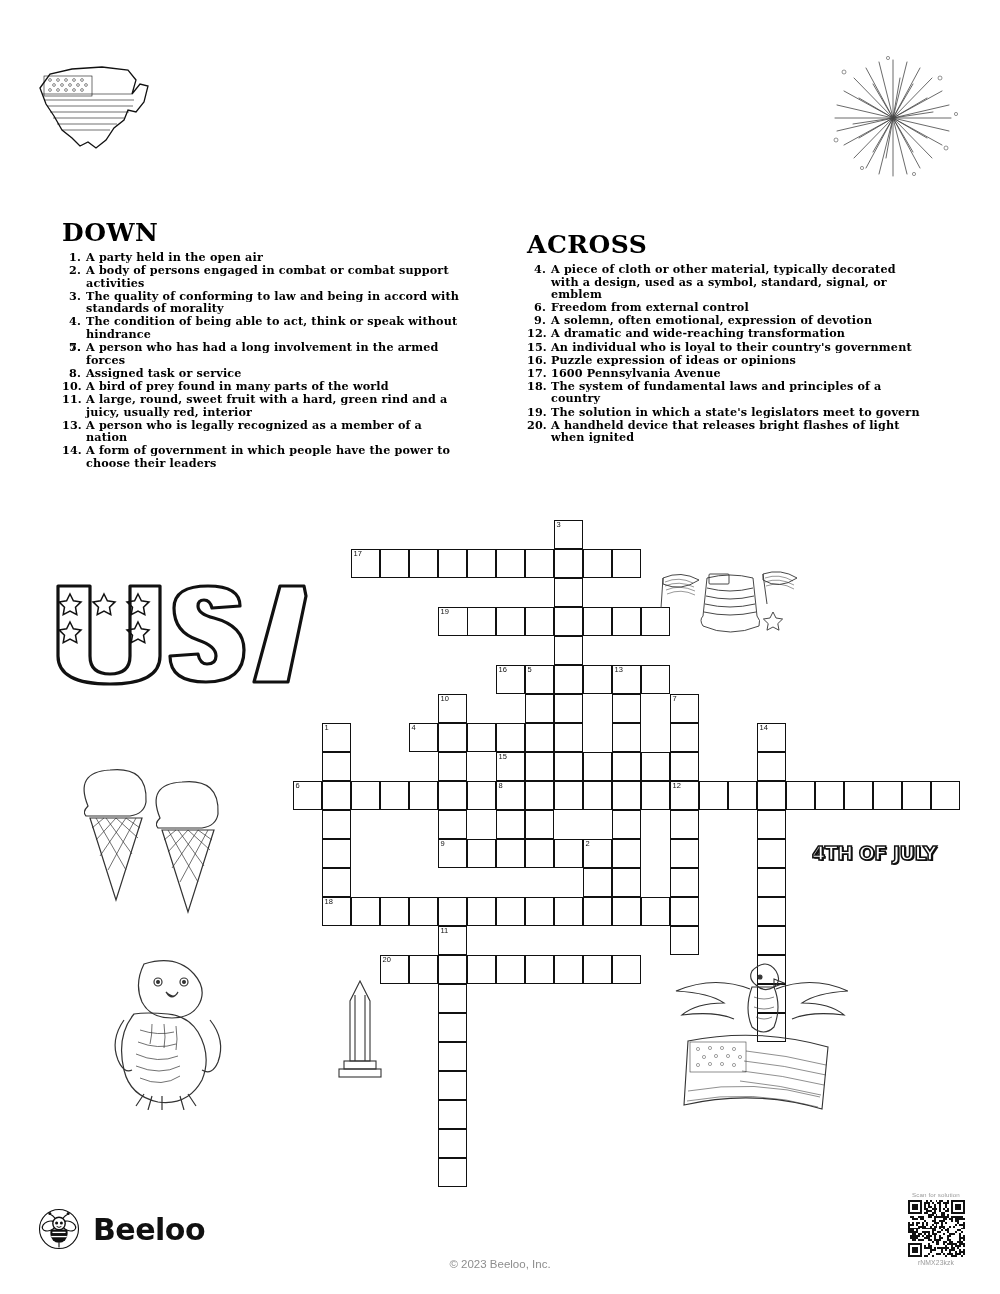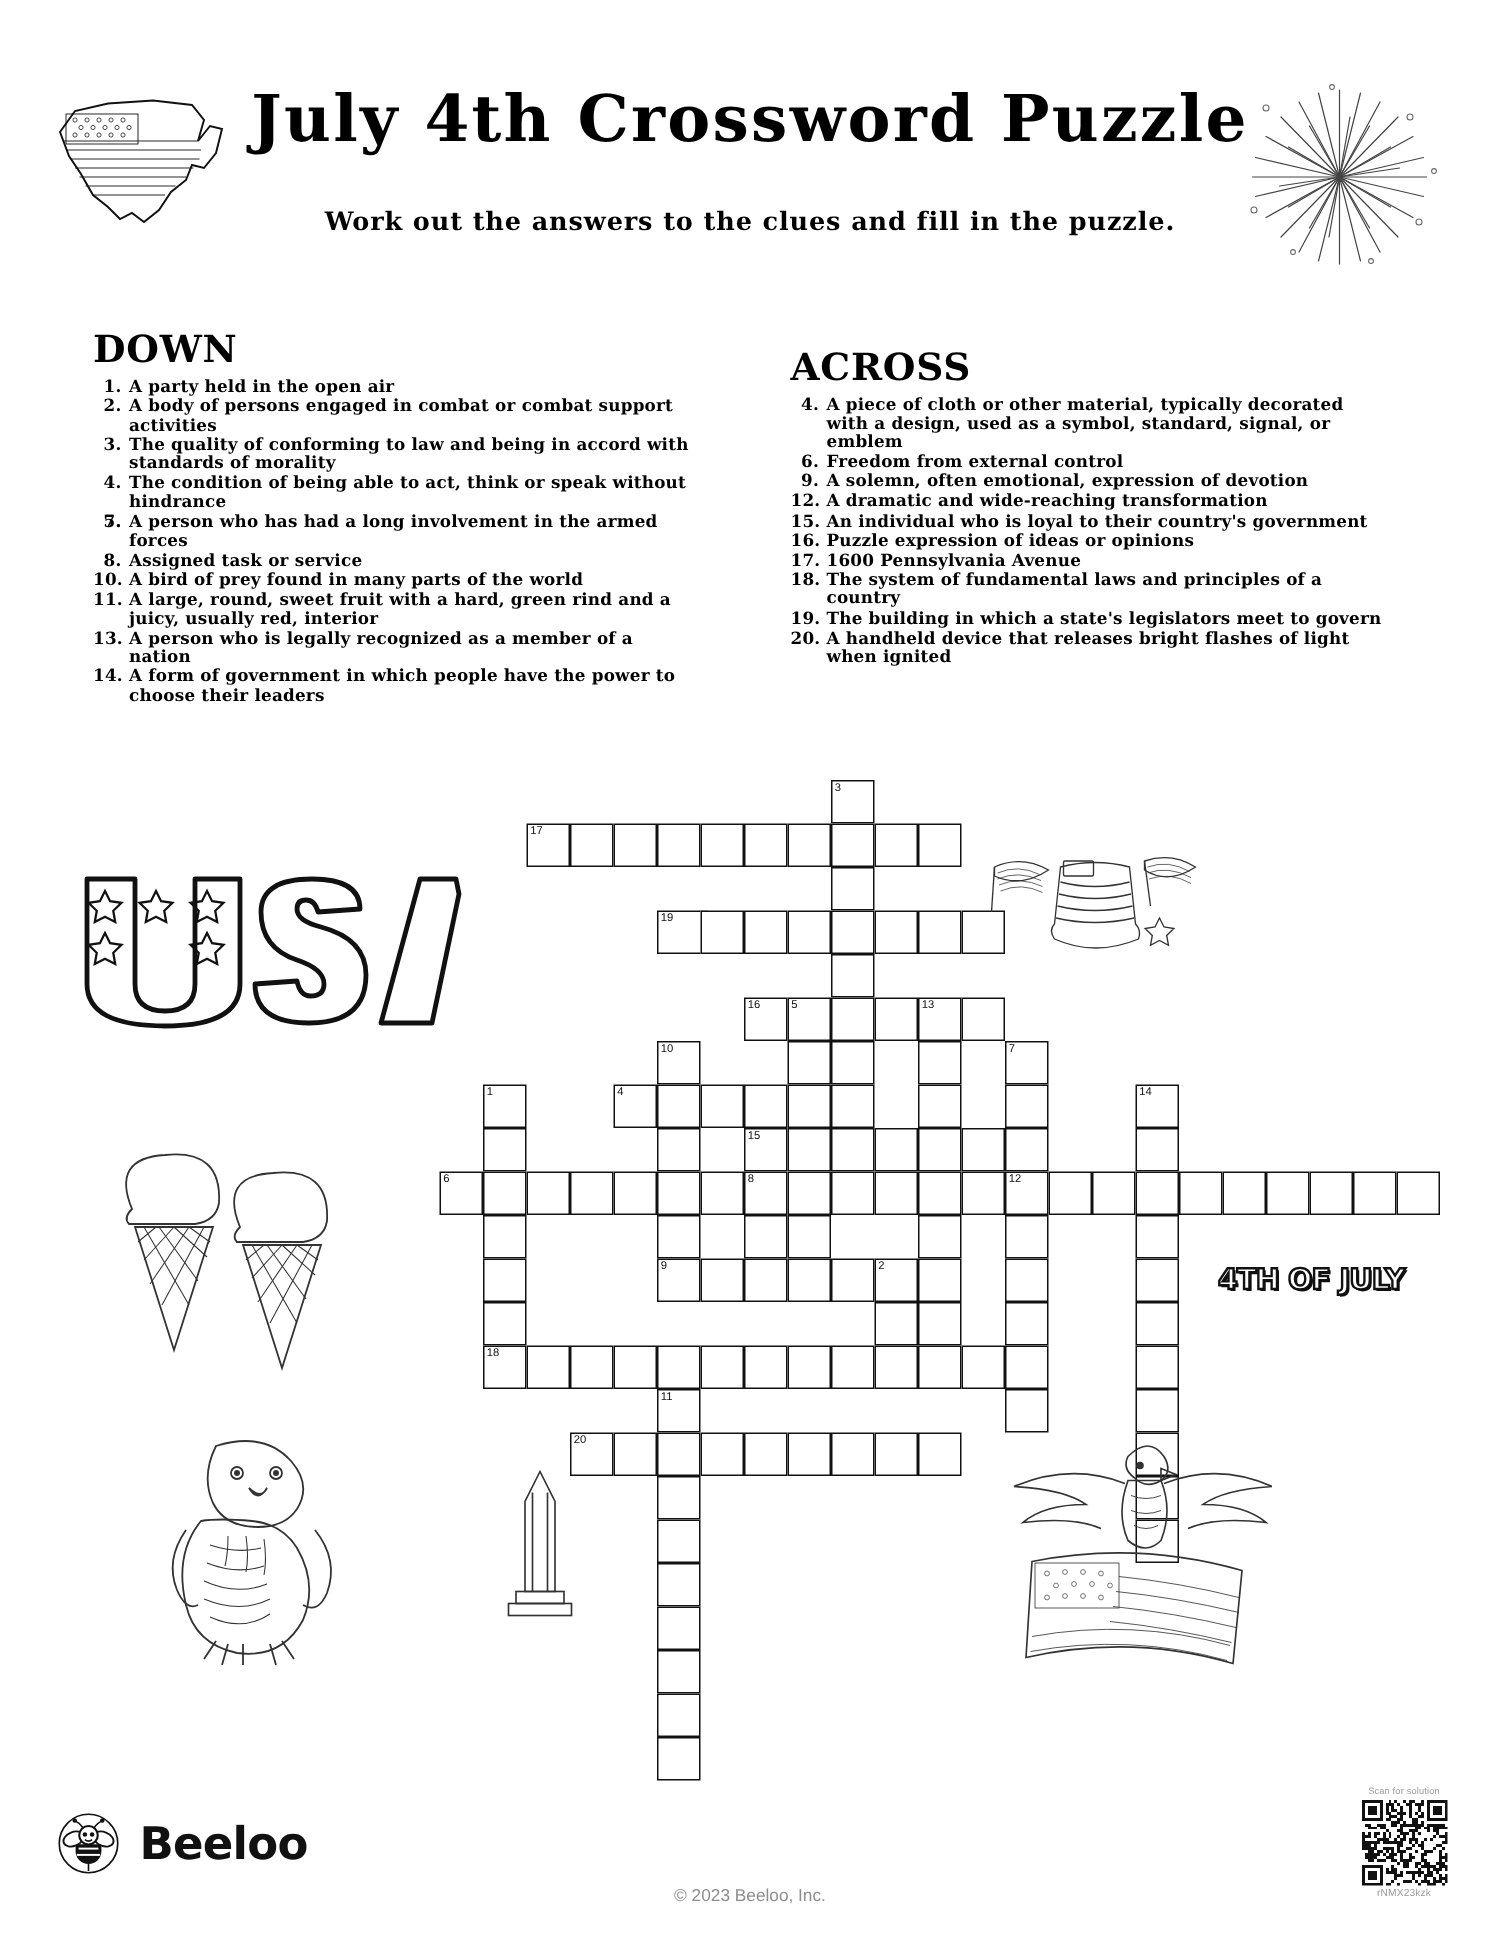--- a/index.html
+++ b/index.html
@@ -162,22 +162,20 @@
         <circle cx="46" cy="31" r="1.4"></circle>
           <circle cx="54" cy="31" r="1.4"></circle>
         <circle cx="18" cy="36" r="1.4"></circle>
           <circle cx="26" cy="36" r="1.4"></circle>
           <circle cx="34" cy="36" r="1.4"></circle>
         <circle cx="42" cy="36" r="1.4"></circle>
           <circle cx="50" cy="36" r="1.4"></circle>
       </g>
     </svg>
 
-    <div class="hdr-title">July 4th Crossword Puzzle</div>
-    <div class="hdr-sub">Work out the answers to the clues and fill in the puzzle.</div>
 
     <svg class="fireworks" viewBox="0 0 150 140">
       <g stroke="#444" stroke-width="0.8" fill="none" stroke-linecap="round">
         <g transform="translate(75,70)">
           <path d="M0 0 L0 -58"></path>
             <path d="M0 0 L14 -56"></path>
             <path d="M0 0 L27 -50"></path>
           <path d="M0 0 L39 -40"></path>
             <path d="M0 0 L49 -27"></path>
             <path d="M0 0 L56 -13"></path>
@@ -247,21 +245,21 @@
     <div class="clue-head">ACROSS</div>
     <ol class="clue-list" id="across-list">
         <li><span class="cnum">4.</span><span>A piece of cloth or other material, typically decorated with a design, used as a symbol, standard, signal, or emblem</span></li>
         <li><span class="cnum">6.</span><span>Freedom from external control</span></li>
         <li><span class="cnum">9.</span><span>A solemn, often emotional, expression of devotion</span></li>
         <li><span class="cnum">12.</span><span>A dramatic and wide-reaching transformation</span></li>
         <li><span class="cnum">15.</span><span>An individual who is loyal to their country's government</span></li>
         <li><span class="cnum">16.</span><span>Puzzle expression of ideas or opinions</span></li>
         <li><span class="cnum">17.</span><span>1600 Pennsylvania Avenue</span></li>
         <li><span class="cnum">18.</span><span>The system of fundamental laws and principles of a country</span></li>
-        <li><span class="cnum">19.</span><span>The building in which a state's legislators meet to govern</span></li>
+        <li><span class="cnum">19.</span><span>The solution in which a state's legislators meet to govern</span></li>
         <li><span class="cnum">20.</span><span>A handheld device that releases bright flashes of light when ignited</span></li>
       </ol>
   </div>
 
   <div class="grid" id="crossword-grid">
       <div class="cell" style="left: 554px; top: 520px;">
         <span class="num">3</span>
       </div>
       <div class="cell" style="left: 351px; top: 549px; text-align: right;">
         <span class="num">17</span>

